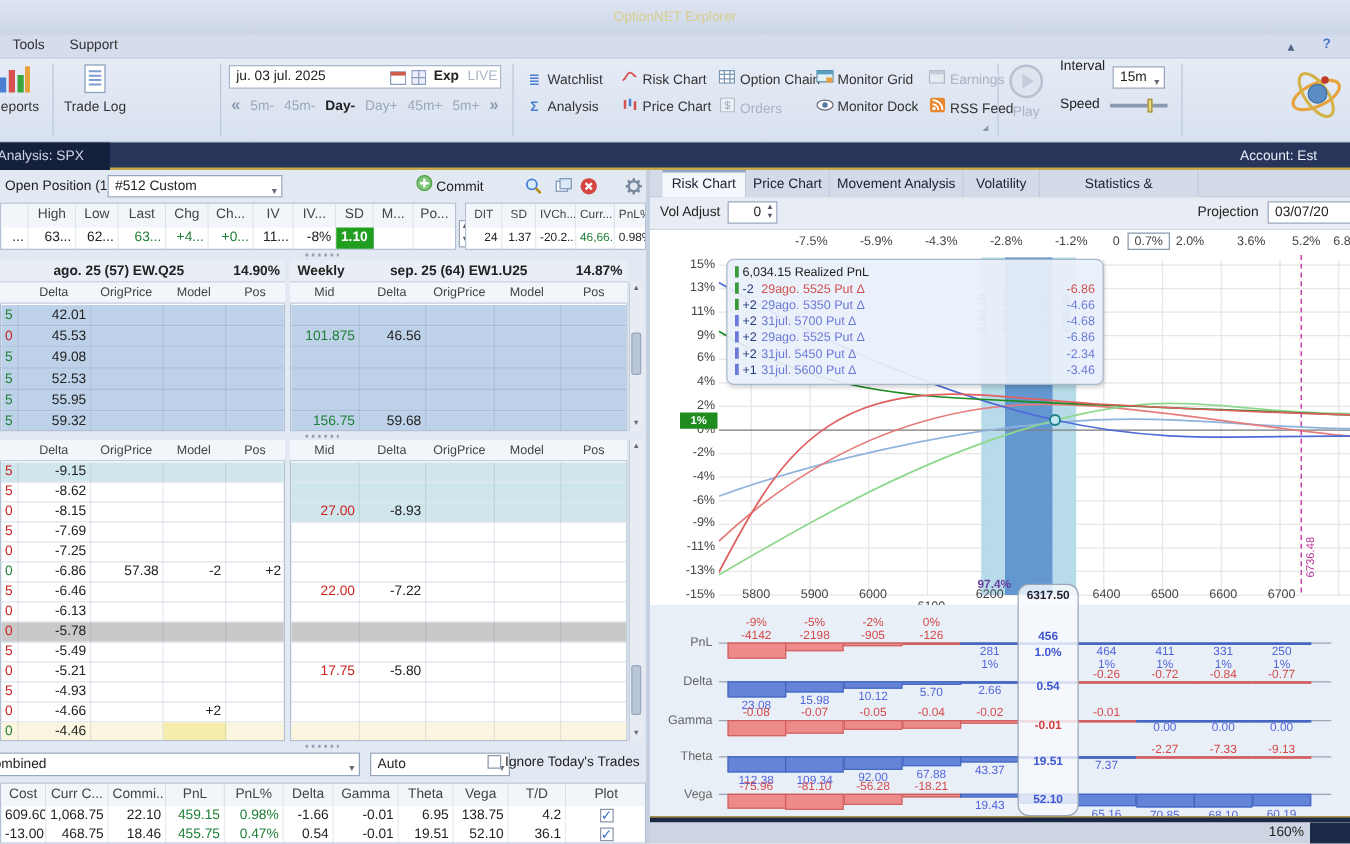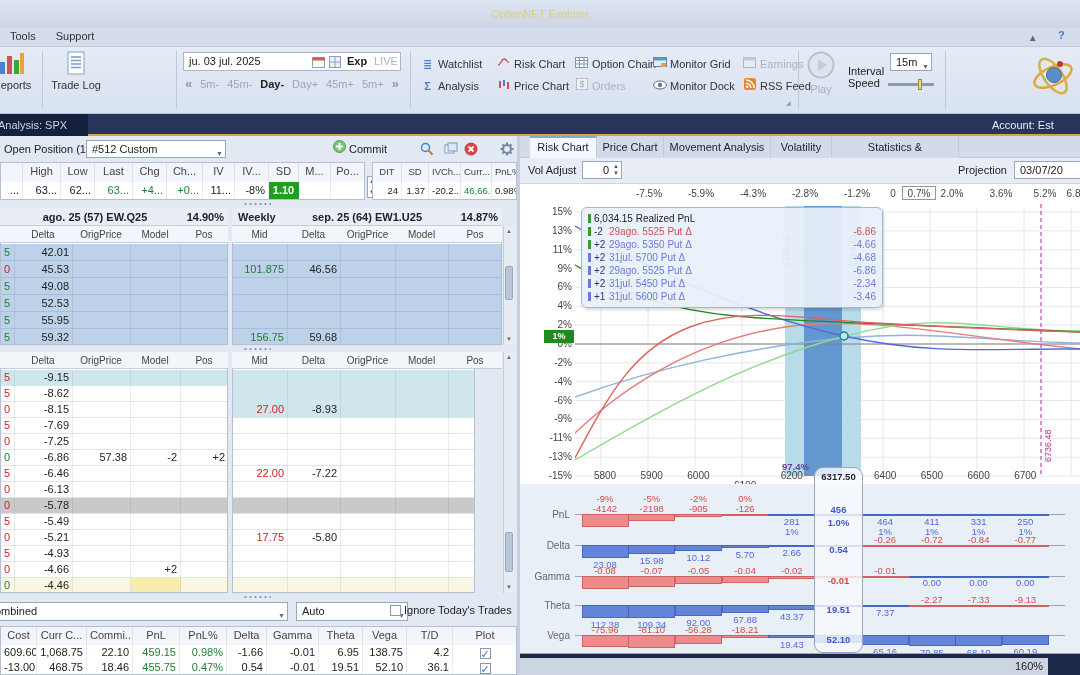--- a/index.html
+++ b/index.html
@@ -168,21 +168,21 @@
           </svg></span><span>RSS Feed</span></div>
       <div class="glabel" style="position: absolute; left: 410px; top: 98px; width: 388px; height: 13px;">Windows</div>
       <span style="position: absolute; left: 786px; top: 52px; width: 8px; height: 8px; font-size: 6px; color: rgb(138, 153, 176);">◢</span>
       <div class="rbtn disabled" style="position: absolute; left: 804px; top: 4px; width: 34px; height: 46px;">
         <div><svg width="28" height="28" viewBox="0 0 28 28">
             <circle cx="14" cy="14" r="12.5" fill="#dfe5ee" stroke="#b7c1d1" stroke-width="2"></circle>
             <path d="M11 8 L20 14 L11 20 Z" fill="#c3ccda"></path>
           </svg></div>
         <span class="lab">Play</span>
       </div>
-      <span style="position: absolute; left: 848px; top: 18px; width: 42px; height: 14px;">Interval</span>
+      <span style="position: absolute; left: 848px; top: 0; width: 42px; height: 14px;">Interval</span>
       <div class="combo" style="position: absolute; left: 890px; top: 6px; width: 42px; height: 18px;"><span>15m</span><span class="arr">▼</span></div>
       <span style="position: absolute; left: 848px; top: 30px; width: 40px; height: 14px;">Speed</span>
       <div style="position: absolute; left: 888px; top: 36px; width: 46px; height: 3px; background: rgb(138, 153, 176);"></div>
       <div style="position: absolute; left: 918px; top: 32px; width: 4px; height: 11px; background: rgb(232, 216, 122); border: 1px solid rgb(154, 138, 58);"></div>
       <div class="glabel" style="position: absolute; left: 798px; top: 98px; width: 147px; height: 13px;">Playback</div>
       <div style="position: absolute; left: 1030px; top: 3px; width: 48px; height: 52px;"><svg width="46" height="50" viewBox="0 0 46 50">
           <ellipse cx="23" cy="26" rx="20" ry="9" fill="none" stroke="#e8a23c" stroke-width="2.5" transform="rotate(-25 23 26)"></ellipse>
           <ellipse cx="23" cy="26" rx="20" ry="9" fill="none" stroke="#d4b24a" stroke-width="2.5" transform="rotate(55 23 26)"></ellipse>
           <circle cx="24" cy="25" r="7.5" fill="#5b8ec4" stroke="#3a6ea0"></circle>
           <circle cx="30" cy="14" r="3" fill="#c0392b"></circle>
@@ -482,21 +482,21 @@
           <div class="cell r " style="position: absolute; left: 130px; top: 0px; width: 50px; height: 16px; line-height: 15px; background: rgb(246, 236, 172);"></div>
           <div class="cell r " style="position: absolute; left: 180px; top: 0px; width: 48px; height: 16px; line-height: 15px;"></div>
         </div>
       </div>
       <div class="caption" style="position: absolute; left: 0px; top: 216px; width: 228px; height: 17px;">
         <div class="cell c" style="position: absolute; left: 14px; top: 0px; width: 58px; height: 16px; border-right: none;">Delta</div>
         <div class="cell c" style="position: absolute; left: 72px; top: 0px; width: 58px; height: 16px; border-right: none;">OrigPrice</div>
         <div class="cell c" style="position: absolute; left: 130px; top: 0px; width: 50px; height: 16px; border-right: none;">Model</div>
         <div class="cell c" style="position: absolute; left: 180px; top: 0px; width: 48px; height: 16px; border-right: none;">Pos</div>
       </div>
-      <div class="chain-box" style="position: absolute; left: 232px; top: 216px; width: 243px; height: 241px; text-decoration: underline;">
+      <div class="chain-box" style="position: absolute; left: 232px; top: 216px; width: 270px; height: 241px; text-decoration: underline;">
         <div class="row-teal" style="position: absolute; left: 0px; top: 17px; width: 270px; height: 16px; border-bottom: 1px solid rgb(221, 228, 238);">
           <div class="cell r red" style="position: absolute; left: 0px; top: 0px; width: 55px; height: 16px; line-height: 15px;"></div>
           <div class="cell r " style="position: absolute; left: 55px; top: 0px; width: 53px; height: 16px; line-height: 15px;"></div>
           <div class="cell r " style="position: absolute; left: 108px; top: 0px; width: 55px; height: 16px; line-height: 15px;"></div>
           <div class="cell r " style="position: absolute; left: 163px; top: 0px; width: 53px; height: 16px; line-height: 15px;"></div>
           <div class="cell r " style="position: absolute; left: 216px; top: 0px; width: 54px; height: 16px; line-height: 15px;"></div>
         </div>
         <div class="row-teal" style="position: absolute; left: 0px; top: 33px; width: 270px; height: 16px; border-bottom: 1px solid rgb(221, 228, 238);">
           <div class="cell r red" style="position: absolute; left: 0px; top: 0px; width: 55px; height: 16px; line-height: 15px;"></div>
           <div class="cell r " style="position: absolute; left: 55px; top: 0px; width: 53px; height: 16px; line-height: 15px;"></div>

